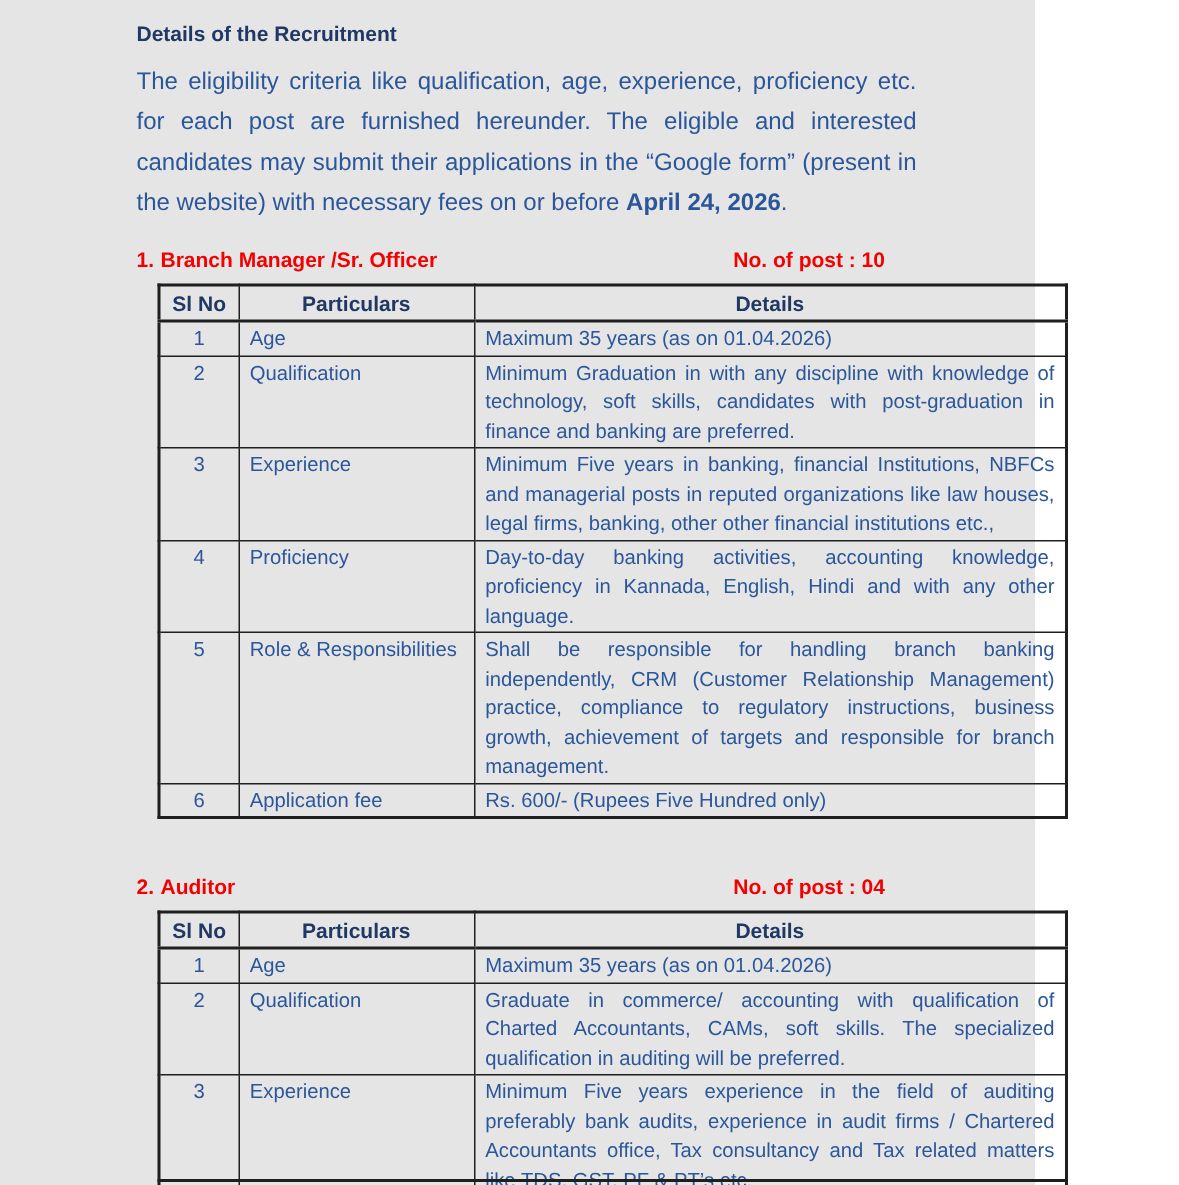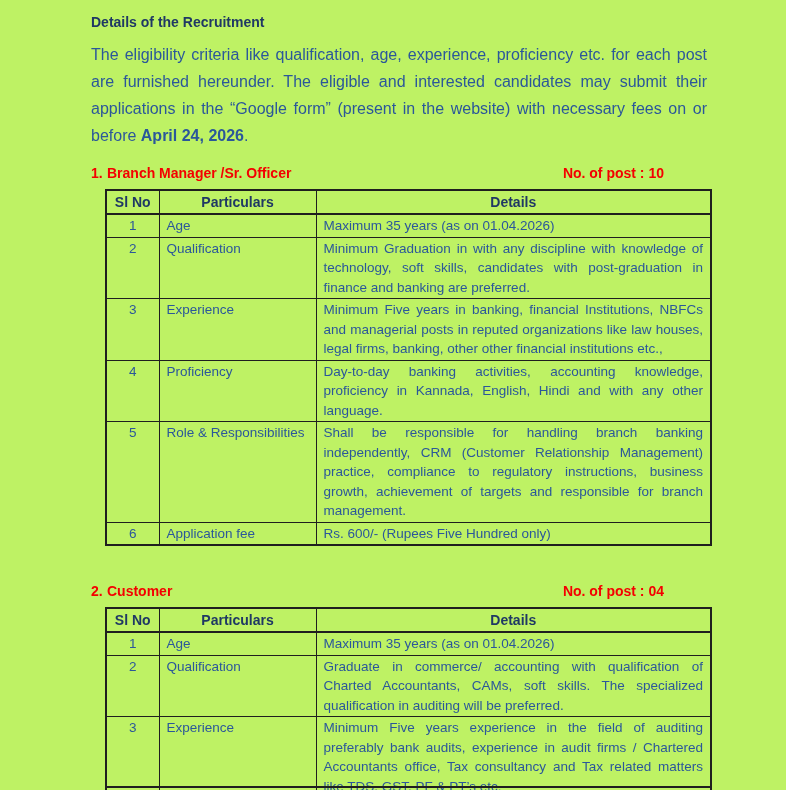--- a/index.html
+++ b/index.html
@@ -13,23 +13,23 @@
     margin: 0; padding: 0;
     background: #ffffff;
   }
   body {
     width: 786px; height: 790px;
     overflow: hidden;
     font-family: "Liberation Sans", sans-serif;
   }
   .page {
     position: relative;
-    width: 786px; height: 790px;
+    width: 690px; height: 790px;
     padding: 13px 79px 0 91px;
-    background: #bef264;
+    background: #e5e5e5;
   }
   .doc-heading {
     margin: 0;
     font-size: 14px;
     line-height: 18px;
     font-weight: bold;
     color: var(--navy);
   }
   .intro {
     margin: 10px 0 0 0;
@@ -45,21 +45,21 @@
     display: flex;
     justify-content: space-between;
     align-items: baseline;
     font-size: 14px;
     line-height: 17px;
     font-weight: bold;
     color: var(--red);
   }
   .sec-left { display: flex; }
   .sec-num { width: 16px; }
-  .posts { margin-right: 43px; }
+  .posts { margin-right: 21px; }
   table.post-table {
     border-collapse: collapse;
     table-layout: fixed;
     width: 605px;
     margin: 7px 0 0 14px;
     border: 2px solid var(--border);
   }
   col.c1 { width: 53px; }
   col.c2 { width: 157px; }
   col.c3 { width: 395px; }
@@ -153,21 +153,21 @@
           <td class="c-det"><span>Rs. 600/- (Rupees Five Hundred only)</span></td>
         </tr>
       </tbody>
     </table>
   </div>
 
   <div class="section second">
     <div class="sec-head">
       <div class="sec-left">
         <span class="sec-num">2.</span>
-        <span class="sec-title">Customer</span>
+        <span class="sec-title">Auditor</span>
       </div>
       <span class="posts">No. of post : 04</span>
     </div>
     <table class="post-table">
       <colgroup>
           <col class="c1">
           <col class="c2">
           <col class="c3">
         </colgroup>
       <thead>

